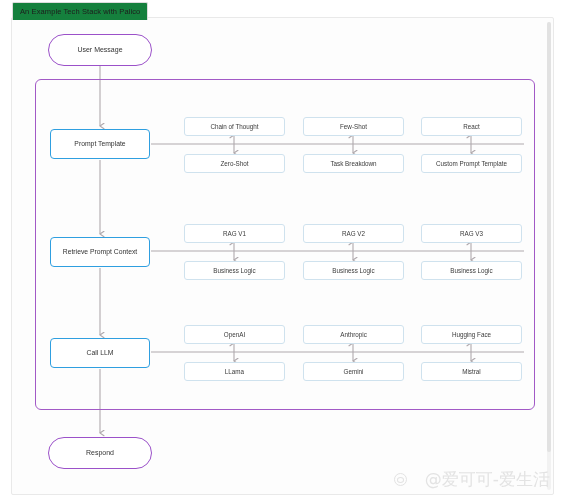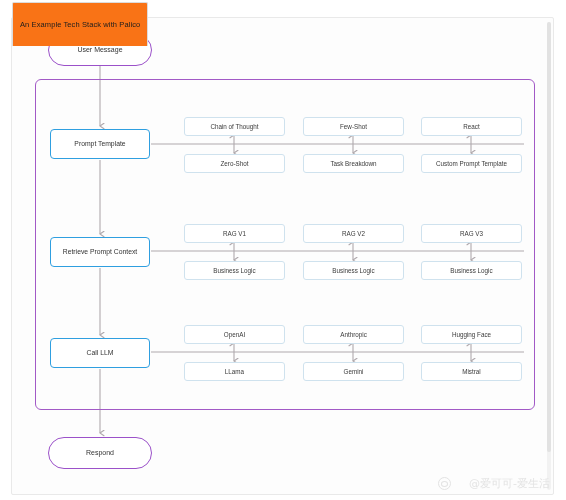--- a/index.html
+++ b/index.html
@@ -14,22 +14,22 @@
     overflow: hidden;
     position: relative;
   }
 
   
   #title-tab {
     position: absolute;
     left: 12px;
     top: 2px;
     height: 15px;
-    padding: 14px 7px;
-    background: #f97316;
+    padding: 1px 7px;
+    background: #15803d;
     border: 1px solid #dcdcdc;
     border-bottom: none;
     border-radius: 2px 2px 0 0;
     display: flex;
     align-items: center;
     font-size: 7.5px;
     color: #1d1d1d;
     letter-spacing: .1px;
     white-space: nowrap;
     z-index: 6;
@@ -133,21 +133,21 @@
   }
 
   
   #watermark {
     position: absolute;
     right: 16px;
     bottom: 9px;
     display: flex;
     align-items: center;
     gap: 18px;
-    font-size: 11px;
+    font-size: 17px;
     color: #e3e3e3;
     font-family: "DejaVu Sans", sans-serif;
     user-select: none;
     white-space: nowrap;
   }
   #watermark .wb-logo {
     width: 11px;
     height: 11px;
     border: 1.4px solid #e3e3e3;
     border-radius: 50%;

